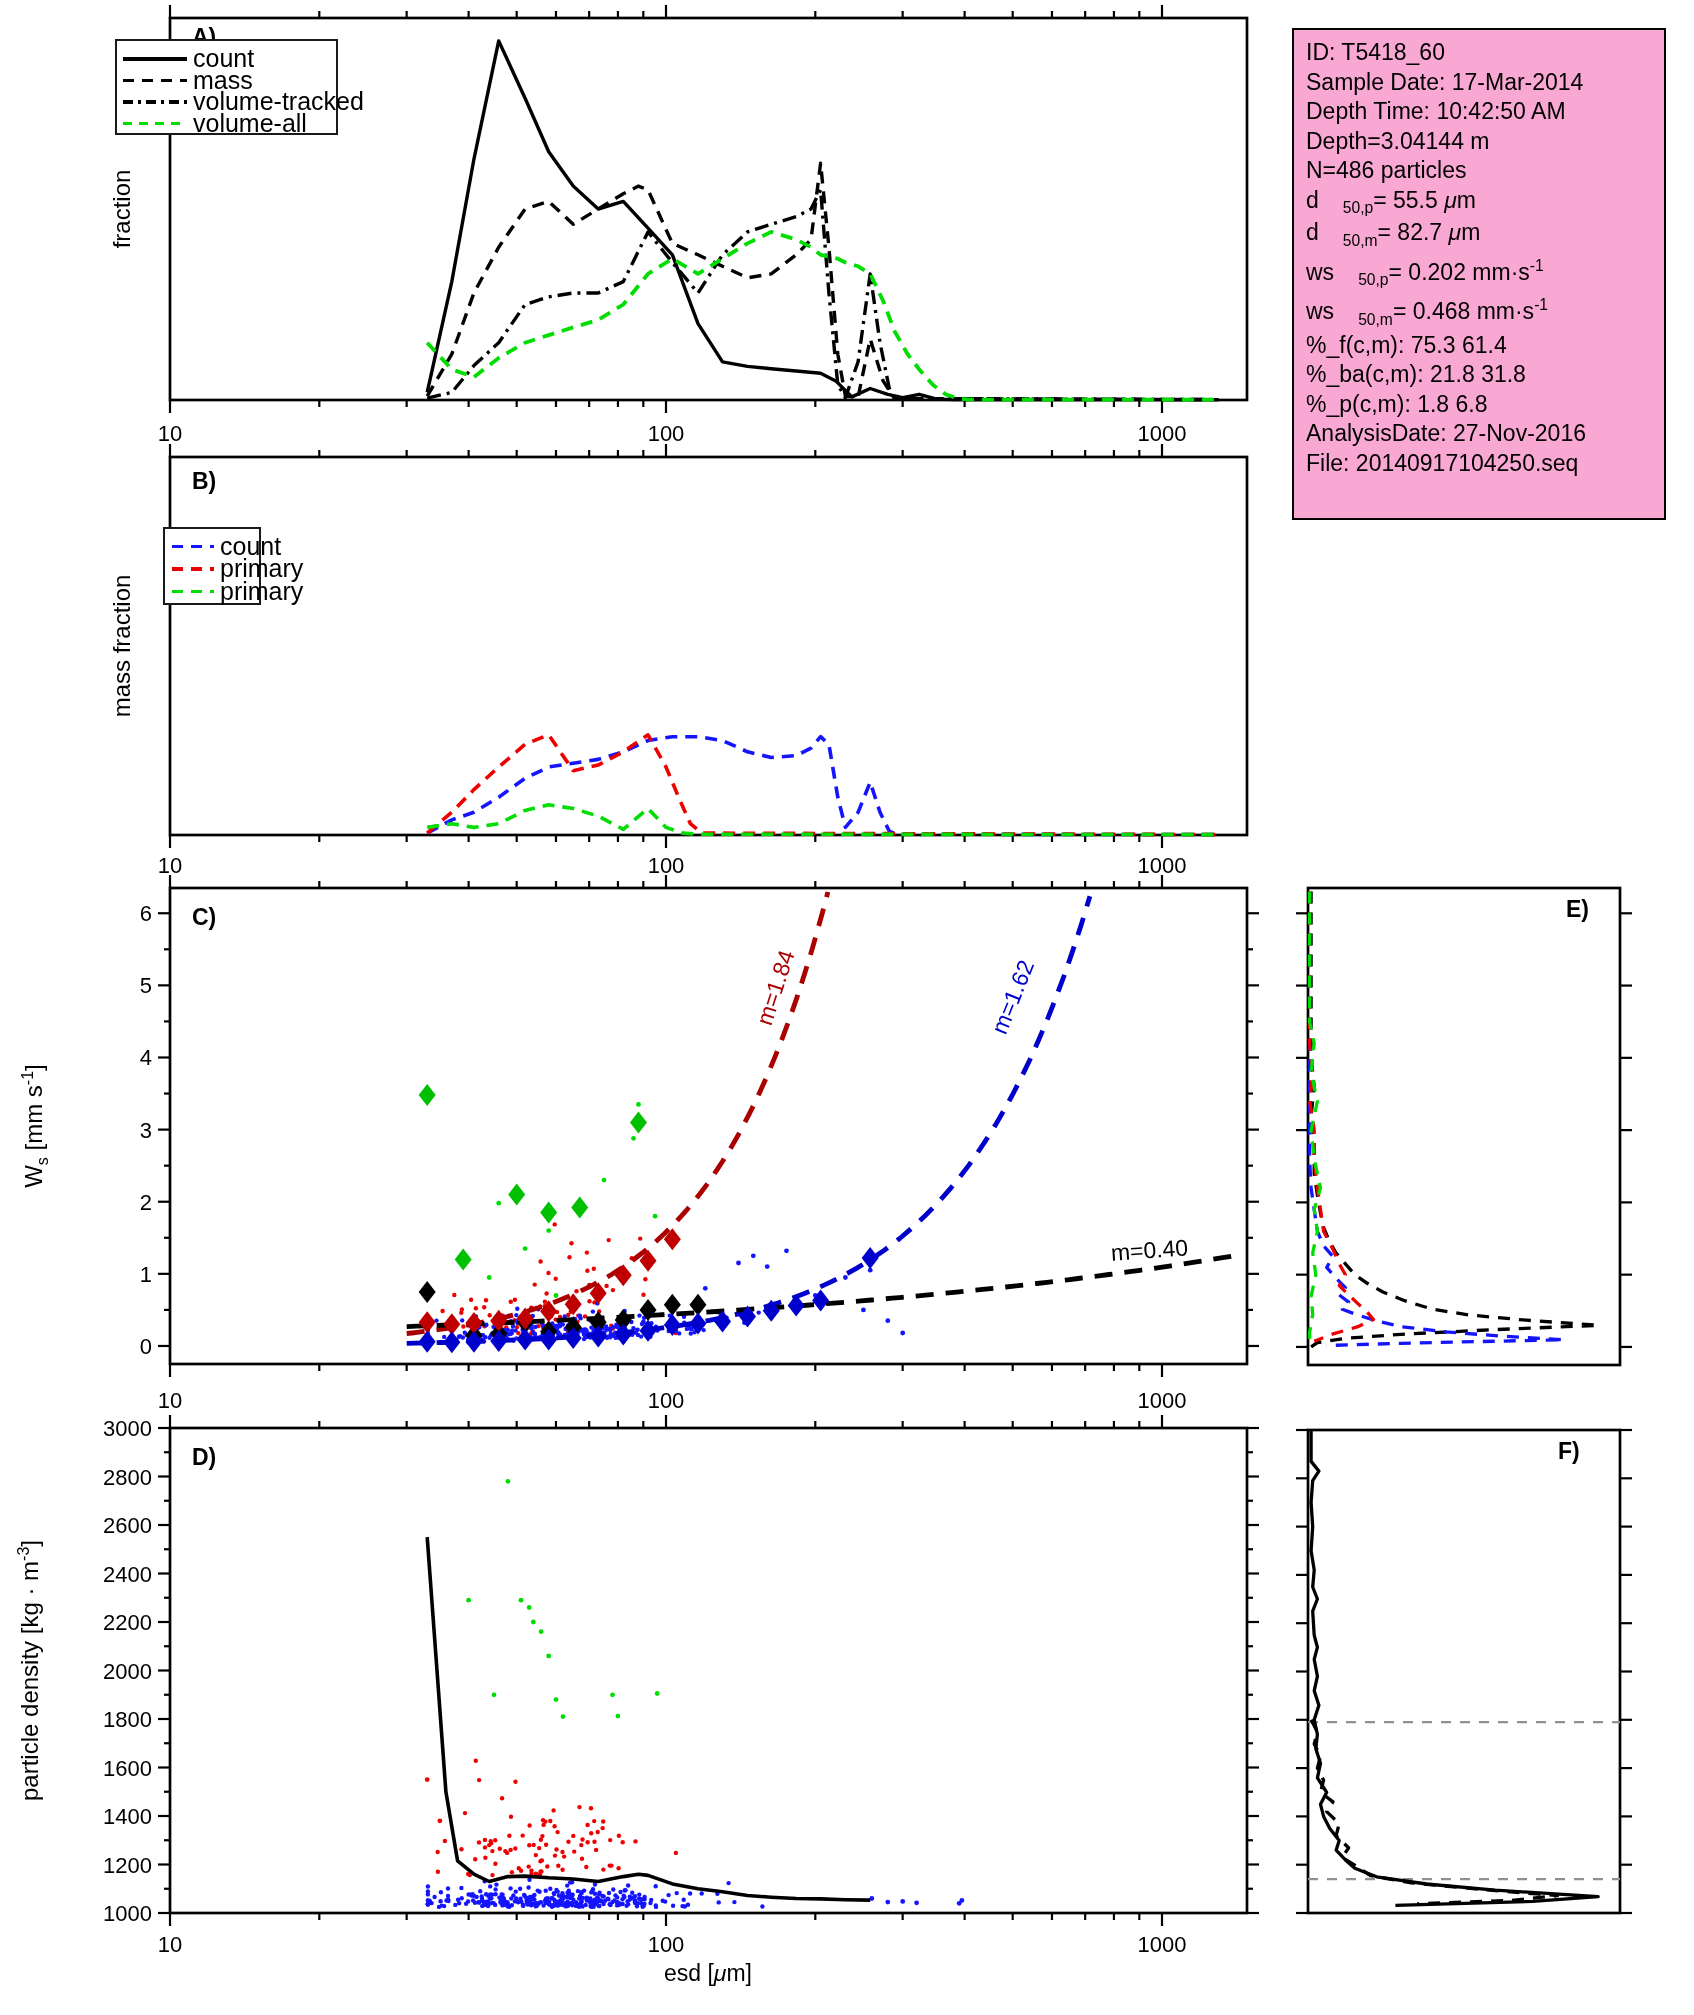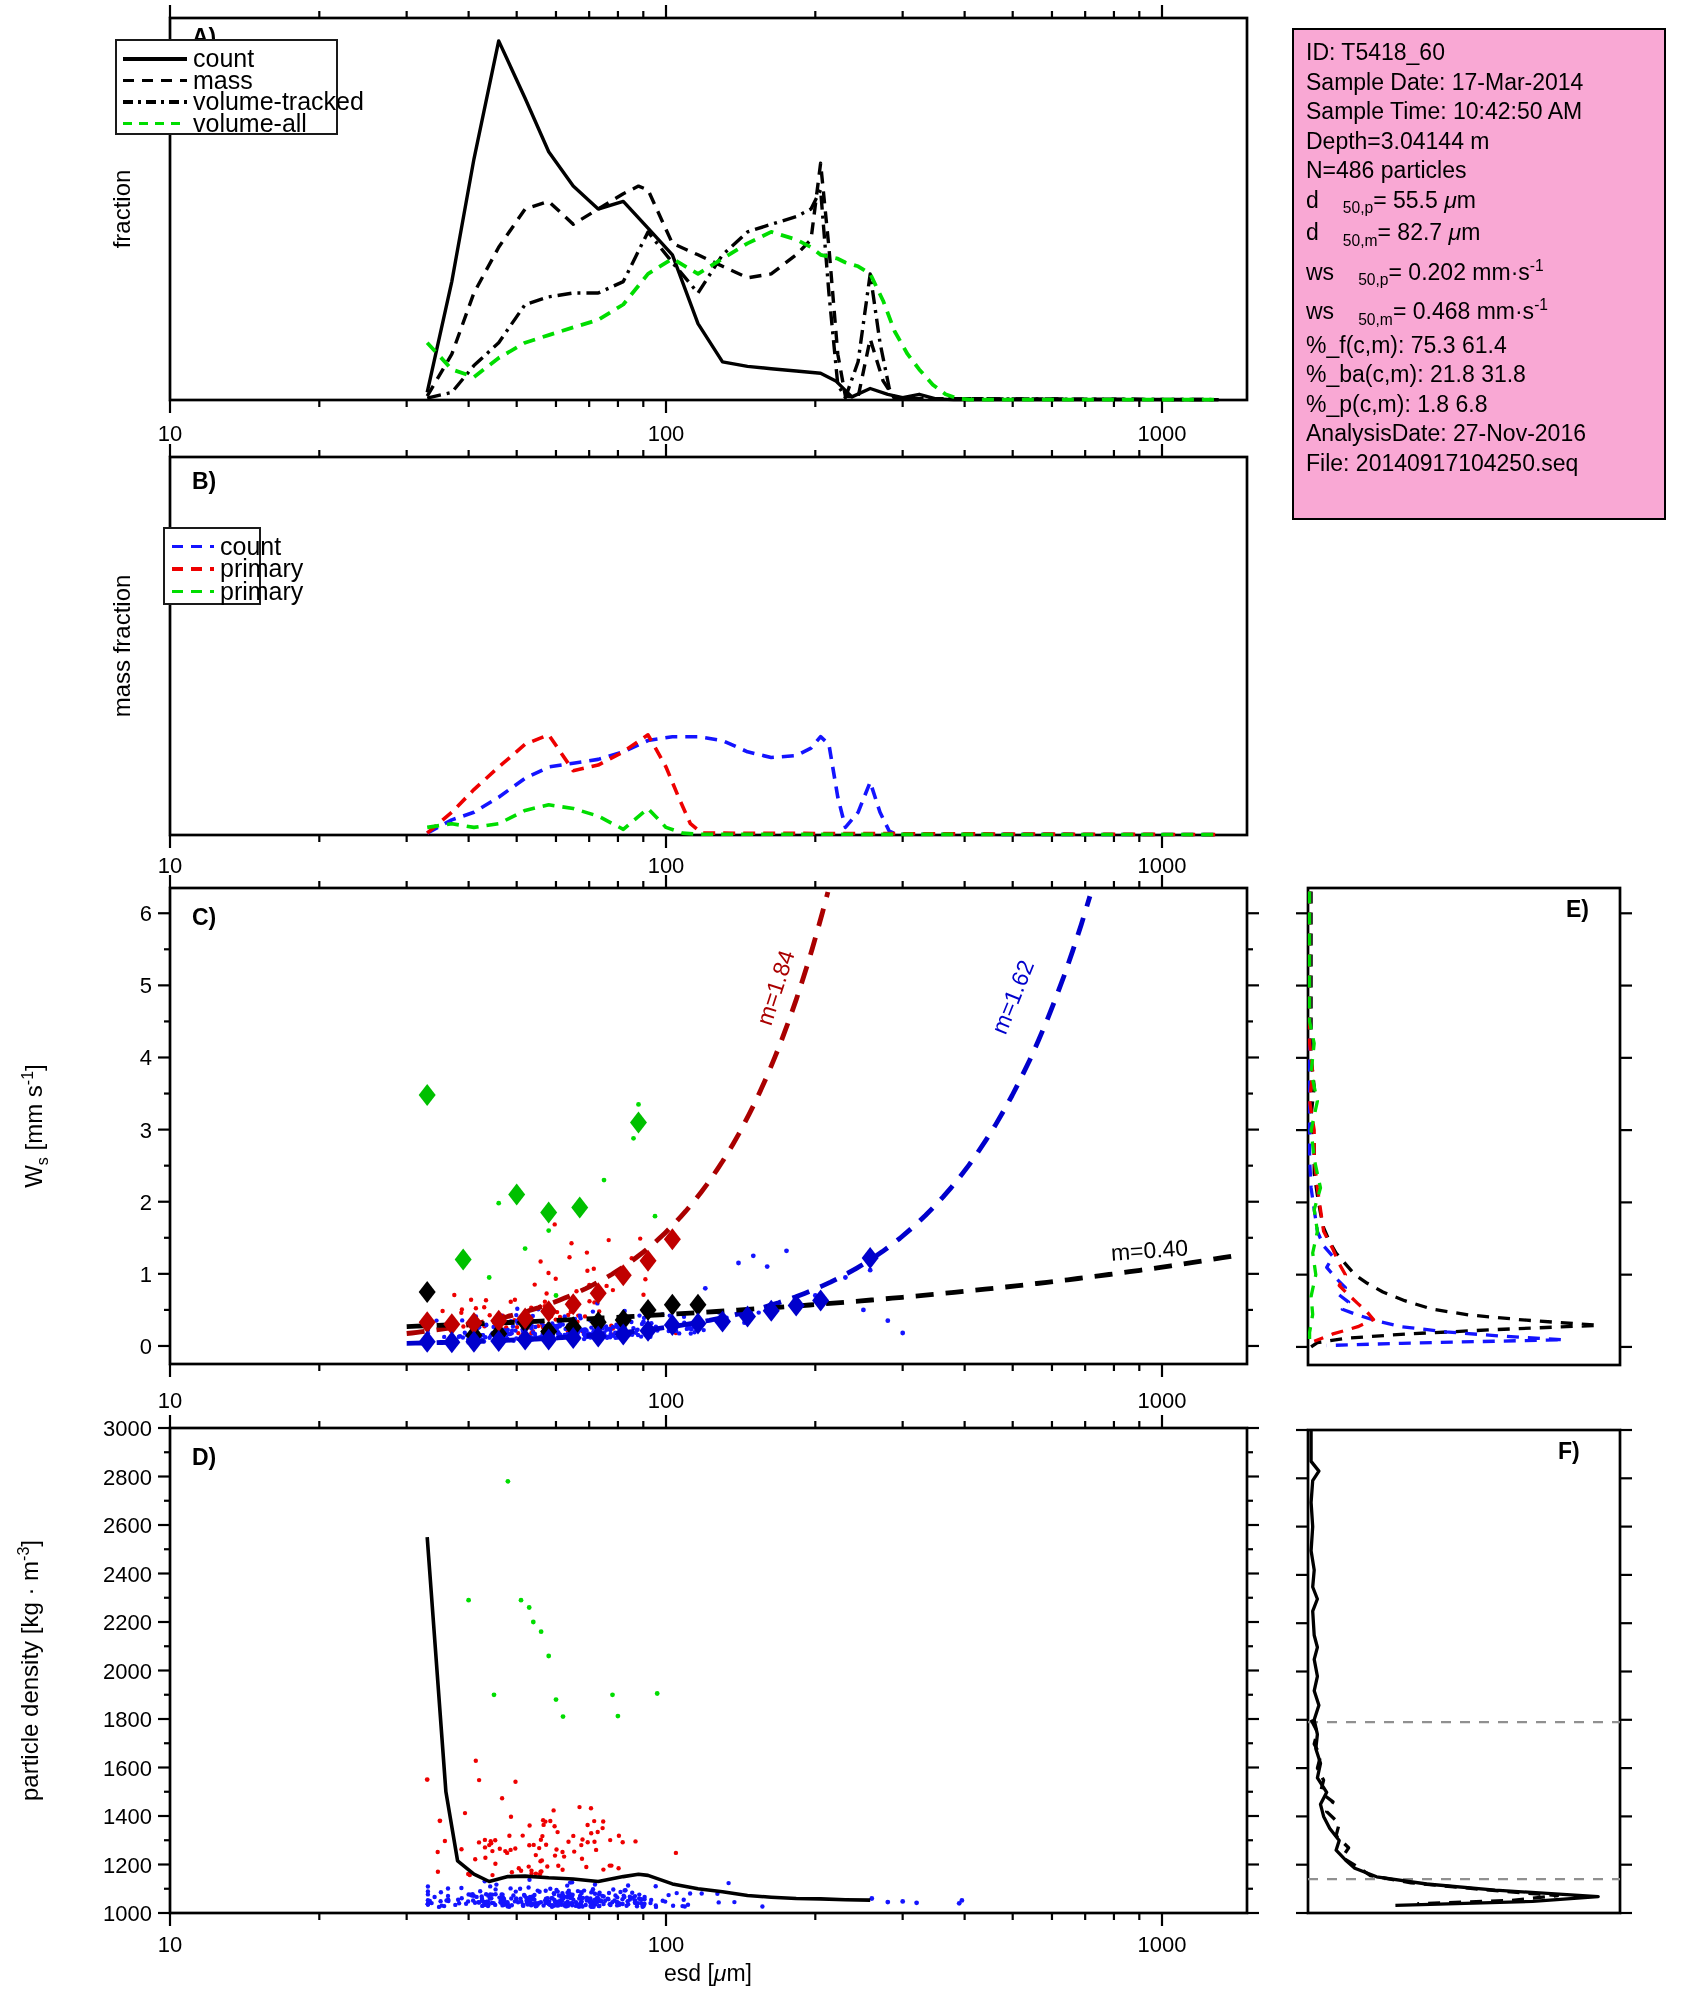--- a/index.html
+++ b/index.html
@@ -1334,21 +1334,21 @@
     </div>
     <div class="row">
       <span class="sw" style="background: repeating-linear-gradient(90deg, rgb(0, 221, 0) 0px, rgb(0, 221, 0) 11px, transparent 11px, transparent 19px);"></span>
       <span>primary</span>
     </div>
   </div>
 
   <div class="infobox" id="infobox">
       <div class="ib-line"><span>ID: T5418_60</span></div>
       <div class="ib-line"><span>Sample Date: 17-Mar-2014</span></div>
-      <div class="ib-line"><span>Sample Time: 10:42:50 AM</span></div>
+      <div class="ib-line"><span>Depth Time: 10:42:50 AM</span></div>
       <div class="ib-line"><span>Depth=3.04144 m</span></div>
       <div class="ib-line"><span>N=486 particles</span></div>
       <div class="ib-line tall-sub"><span>d</span><sub>50,p</sub><span>=  55.5 </span><i>μ</i><span>m</span></div>
       <div class="ib-line tall-sub"><span>d</span><sub>50,m</sub><span>=  82.7 </span><i>μ</i><span>m</span></div>
       <div class="ib-line tall-sup"><span>ws</span><sub>50,p</sub><span>= 0.202 mm·s</span><sup>-1</sup></div>
       <div class="ib-line tall-sup"><span>ws</span><sub>50,m</sub><span>= 0.468 mm·s</span><sup>-1</sup></div>
       <div class="ib-line"><span>%_f(c,m): 75.3 61.4</span></div>
       <div class="ib-line"><span>%_ba(c,m): 21.8 31.8</span></div>
       <div class="ib-line"><span>%_p(c,m): 1.8 6.8</span></div>
       <div class="ib-line"><span>AnalysisDate: 27-Nov-2016</span></div>

